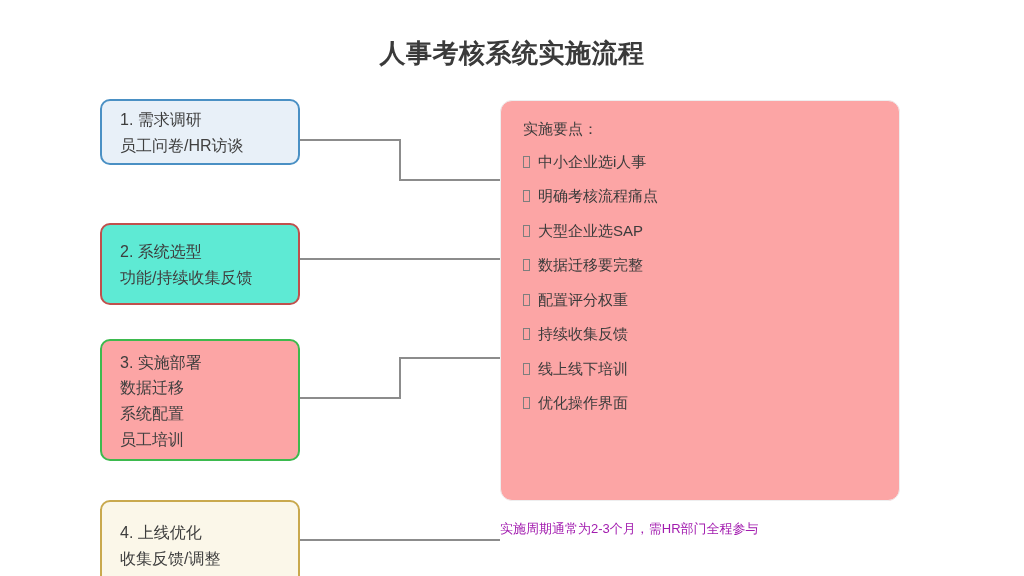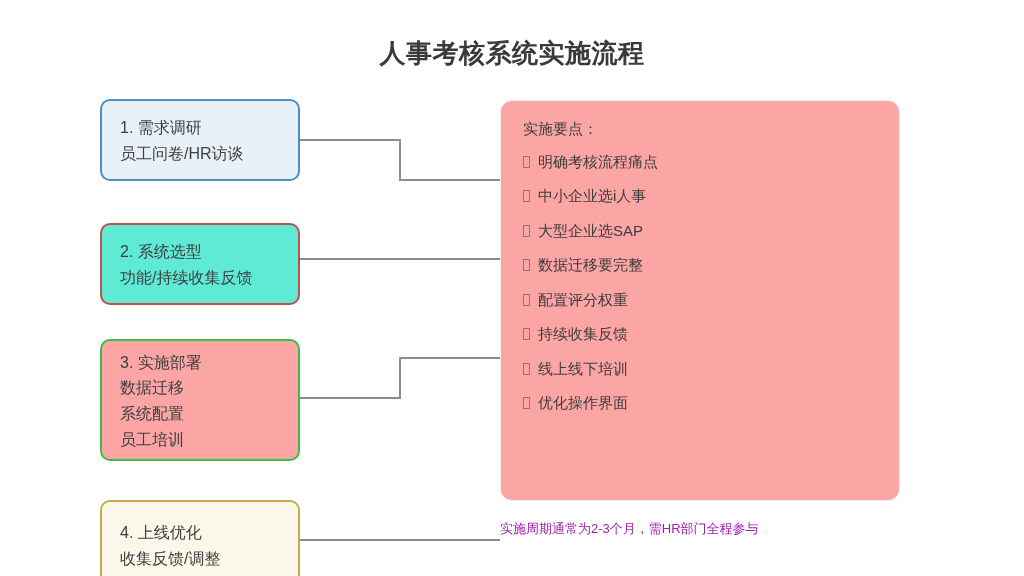--- a/index.html
+++ b/index.html
@@ -71,21 +71,21 @@
   .stage-line {
     font-size: 16px;
     color: #404040;
     line-height: 1.6;
     white-space: nowrap;
   }
   .stage-line.title-line {
     color: #3d3d3d;
   }
 
-  #stage-1 { top: 99px;  height: 82px;  background: #e8f0f8; border-color: #4a90c4; }
+  #stage-1 { top: 99px;  height: 66px;  background: #e8f0f8; border-color: #4a90c4; }
   #stage-2 { top: 223px; height: 82px;  background: #5eead4; border-color: #c0504d; }
   #stage-3 { top: 339px; height: 122px; background: #fca5a5; border-color: #3dba4e; }
   #stage-4 { top: 500px; height: 90px;  background: #fbf7e9; border-color: #c9a94e; }
 
   
   #detail-panel {
     position: absolute;
     left: 500px;
     top: 100px;
     width: 400px;
@@ -174,28 +174,28 @@
   <div class="stage-box" id="stage-4">
     <div class="stage-line title-line">4. 上线优化</div>
     <div class="stage-line">收集反馈/调整</div>
   </div>
 
   <div id="detail-panel">
     <div class="panel-heading">实施要点：</div>
     <ul class="panel-list">
       <li class="panel-item">
         <span class="tofu"></span>
+        <span>中小企业选i人事</span>
+      </li>
+      <li class="panel-item">
+        <span class="tofu"></span>
         <span>明确考核流程痛点</span>
       </li>
       <li class="panel-item">
         <span class="tofu"></span>
-        <span>中小企业选i人事</span>
-      </li>
-      <li class="panel-item">
-        <span class="tofu"></span>
         <span>大型企业选SAP</span>
       </li>
       <li class="panel-item">
         <span class="tofu"></span>
         <span>数据迁移要完整</span>
       </li>
       <li class="panel-item">
         <span class="tofu"></span>
         <span>配置评分权重</span>
       </li>

